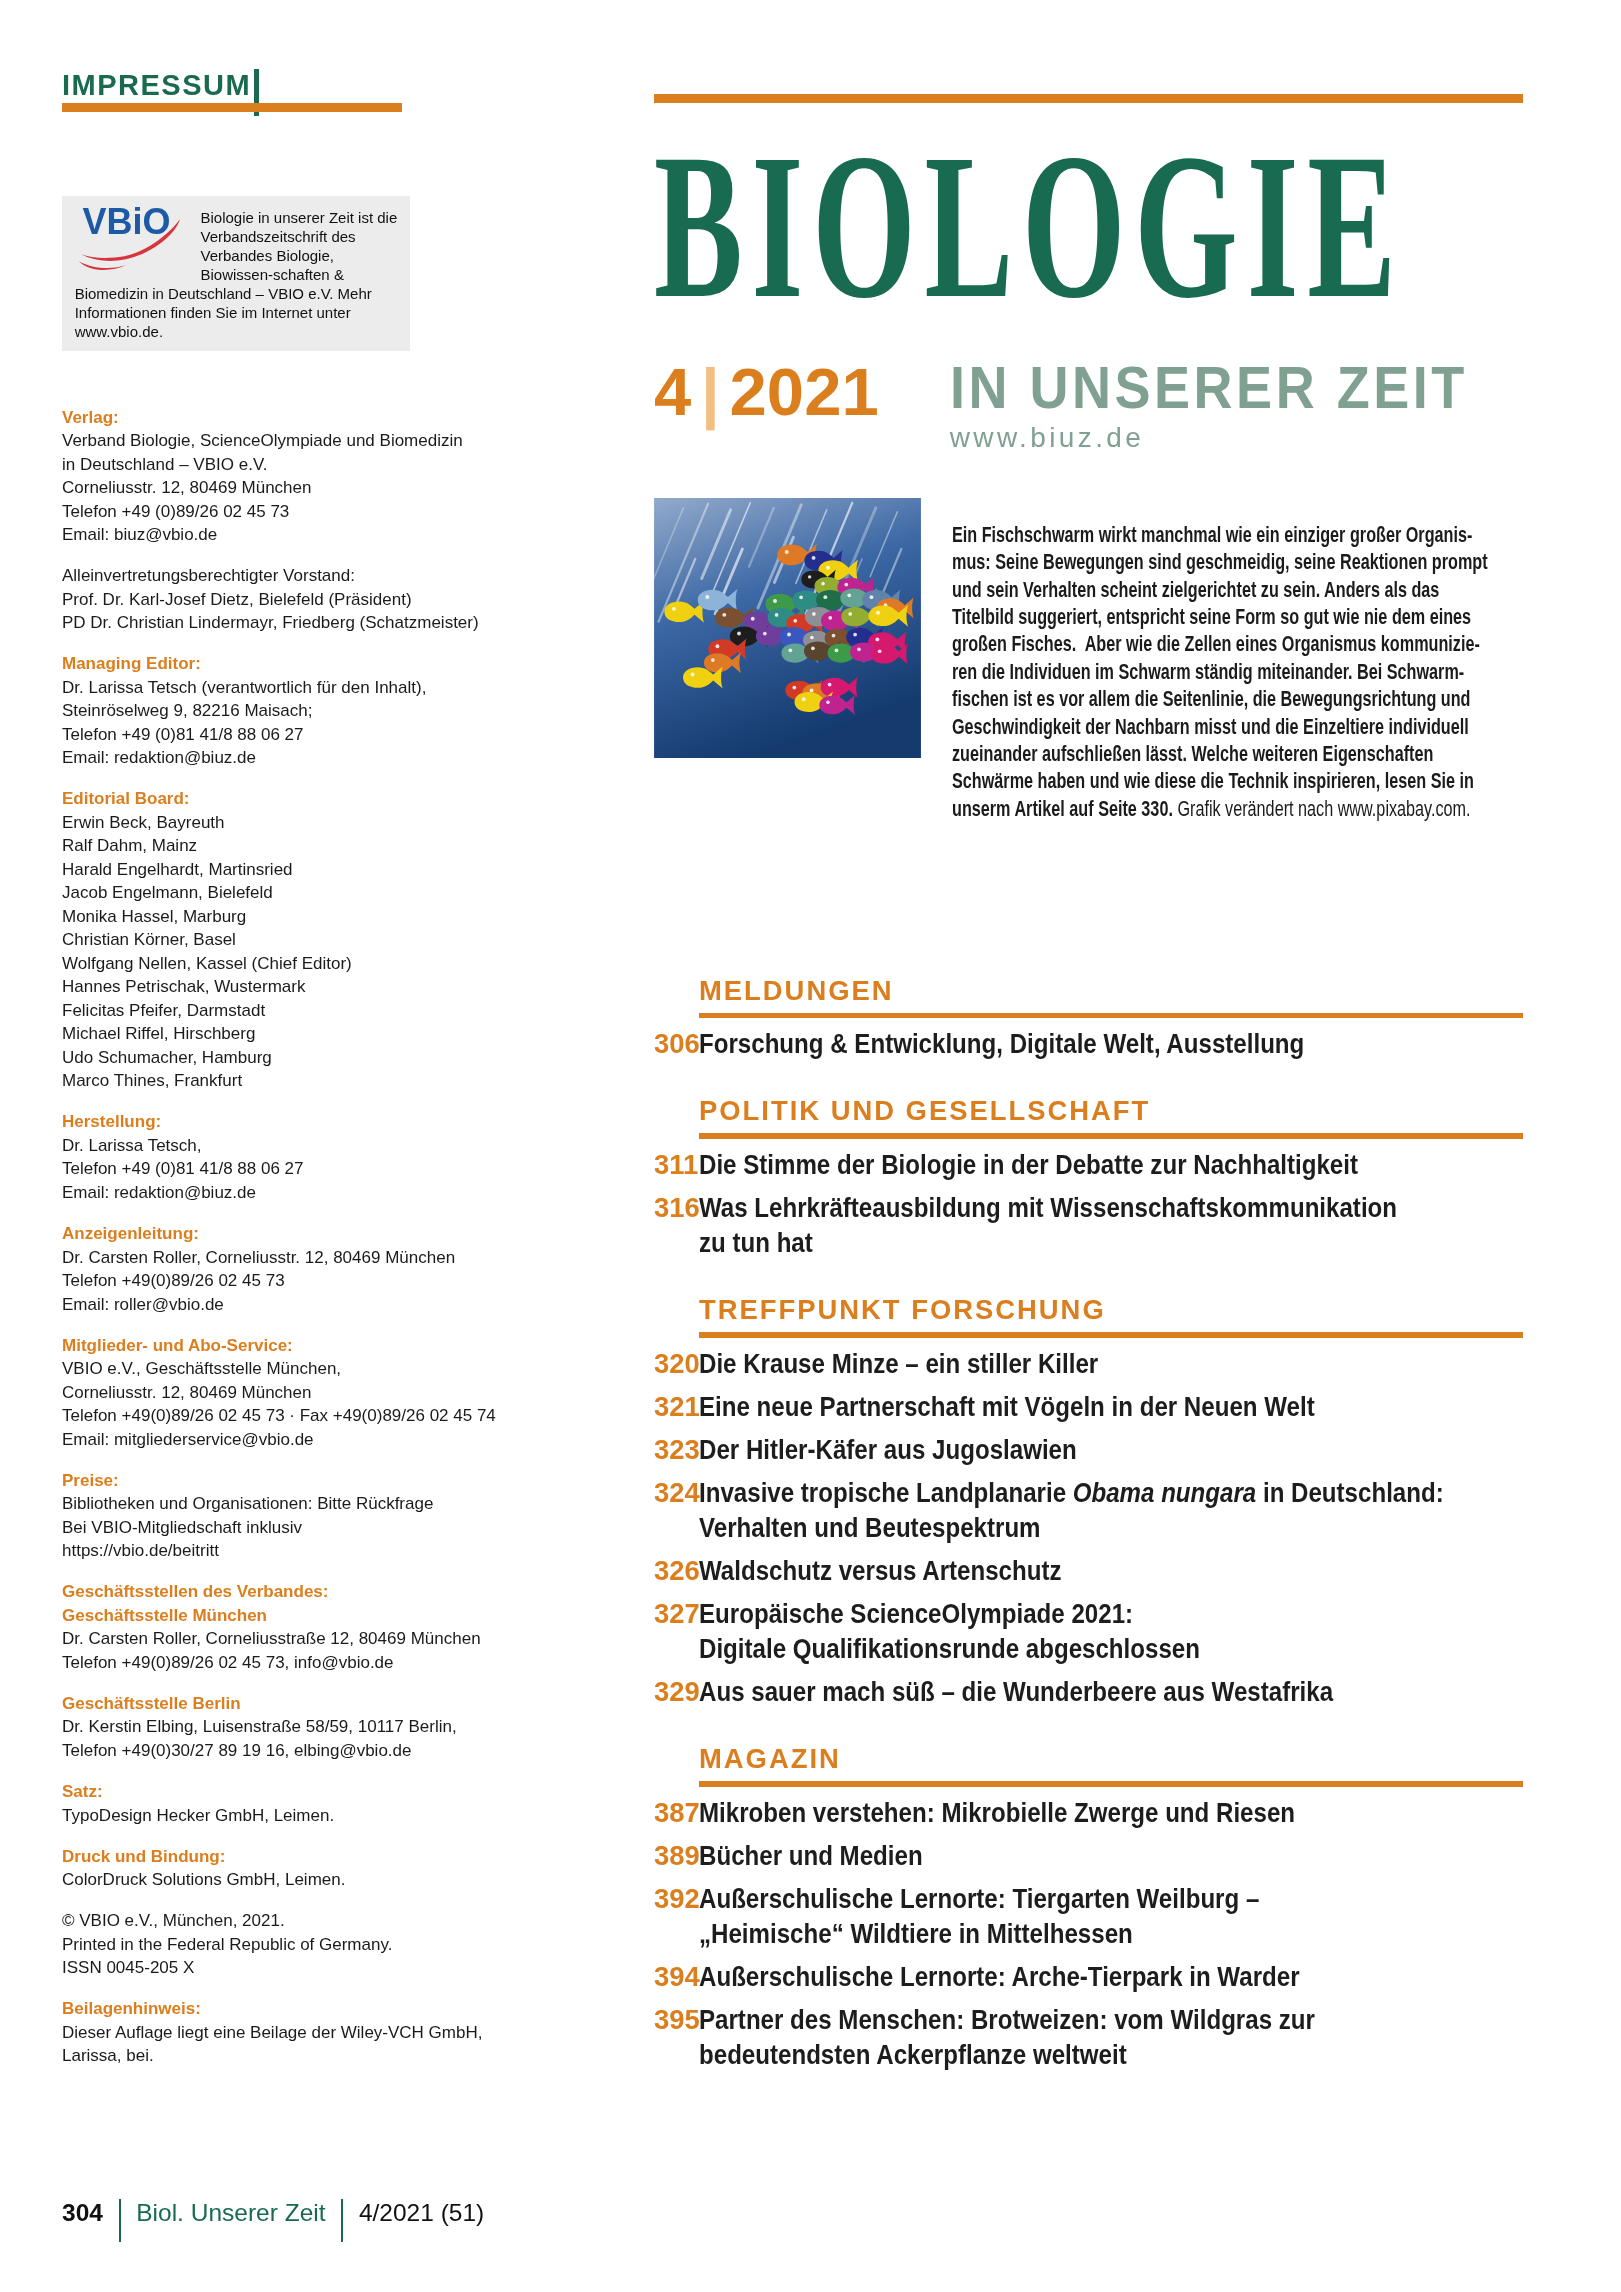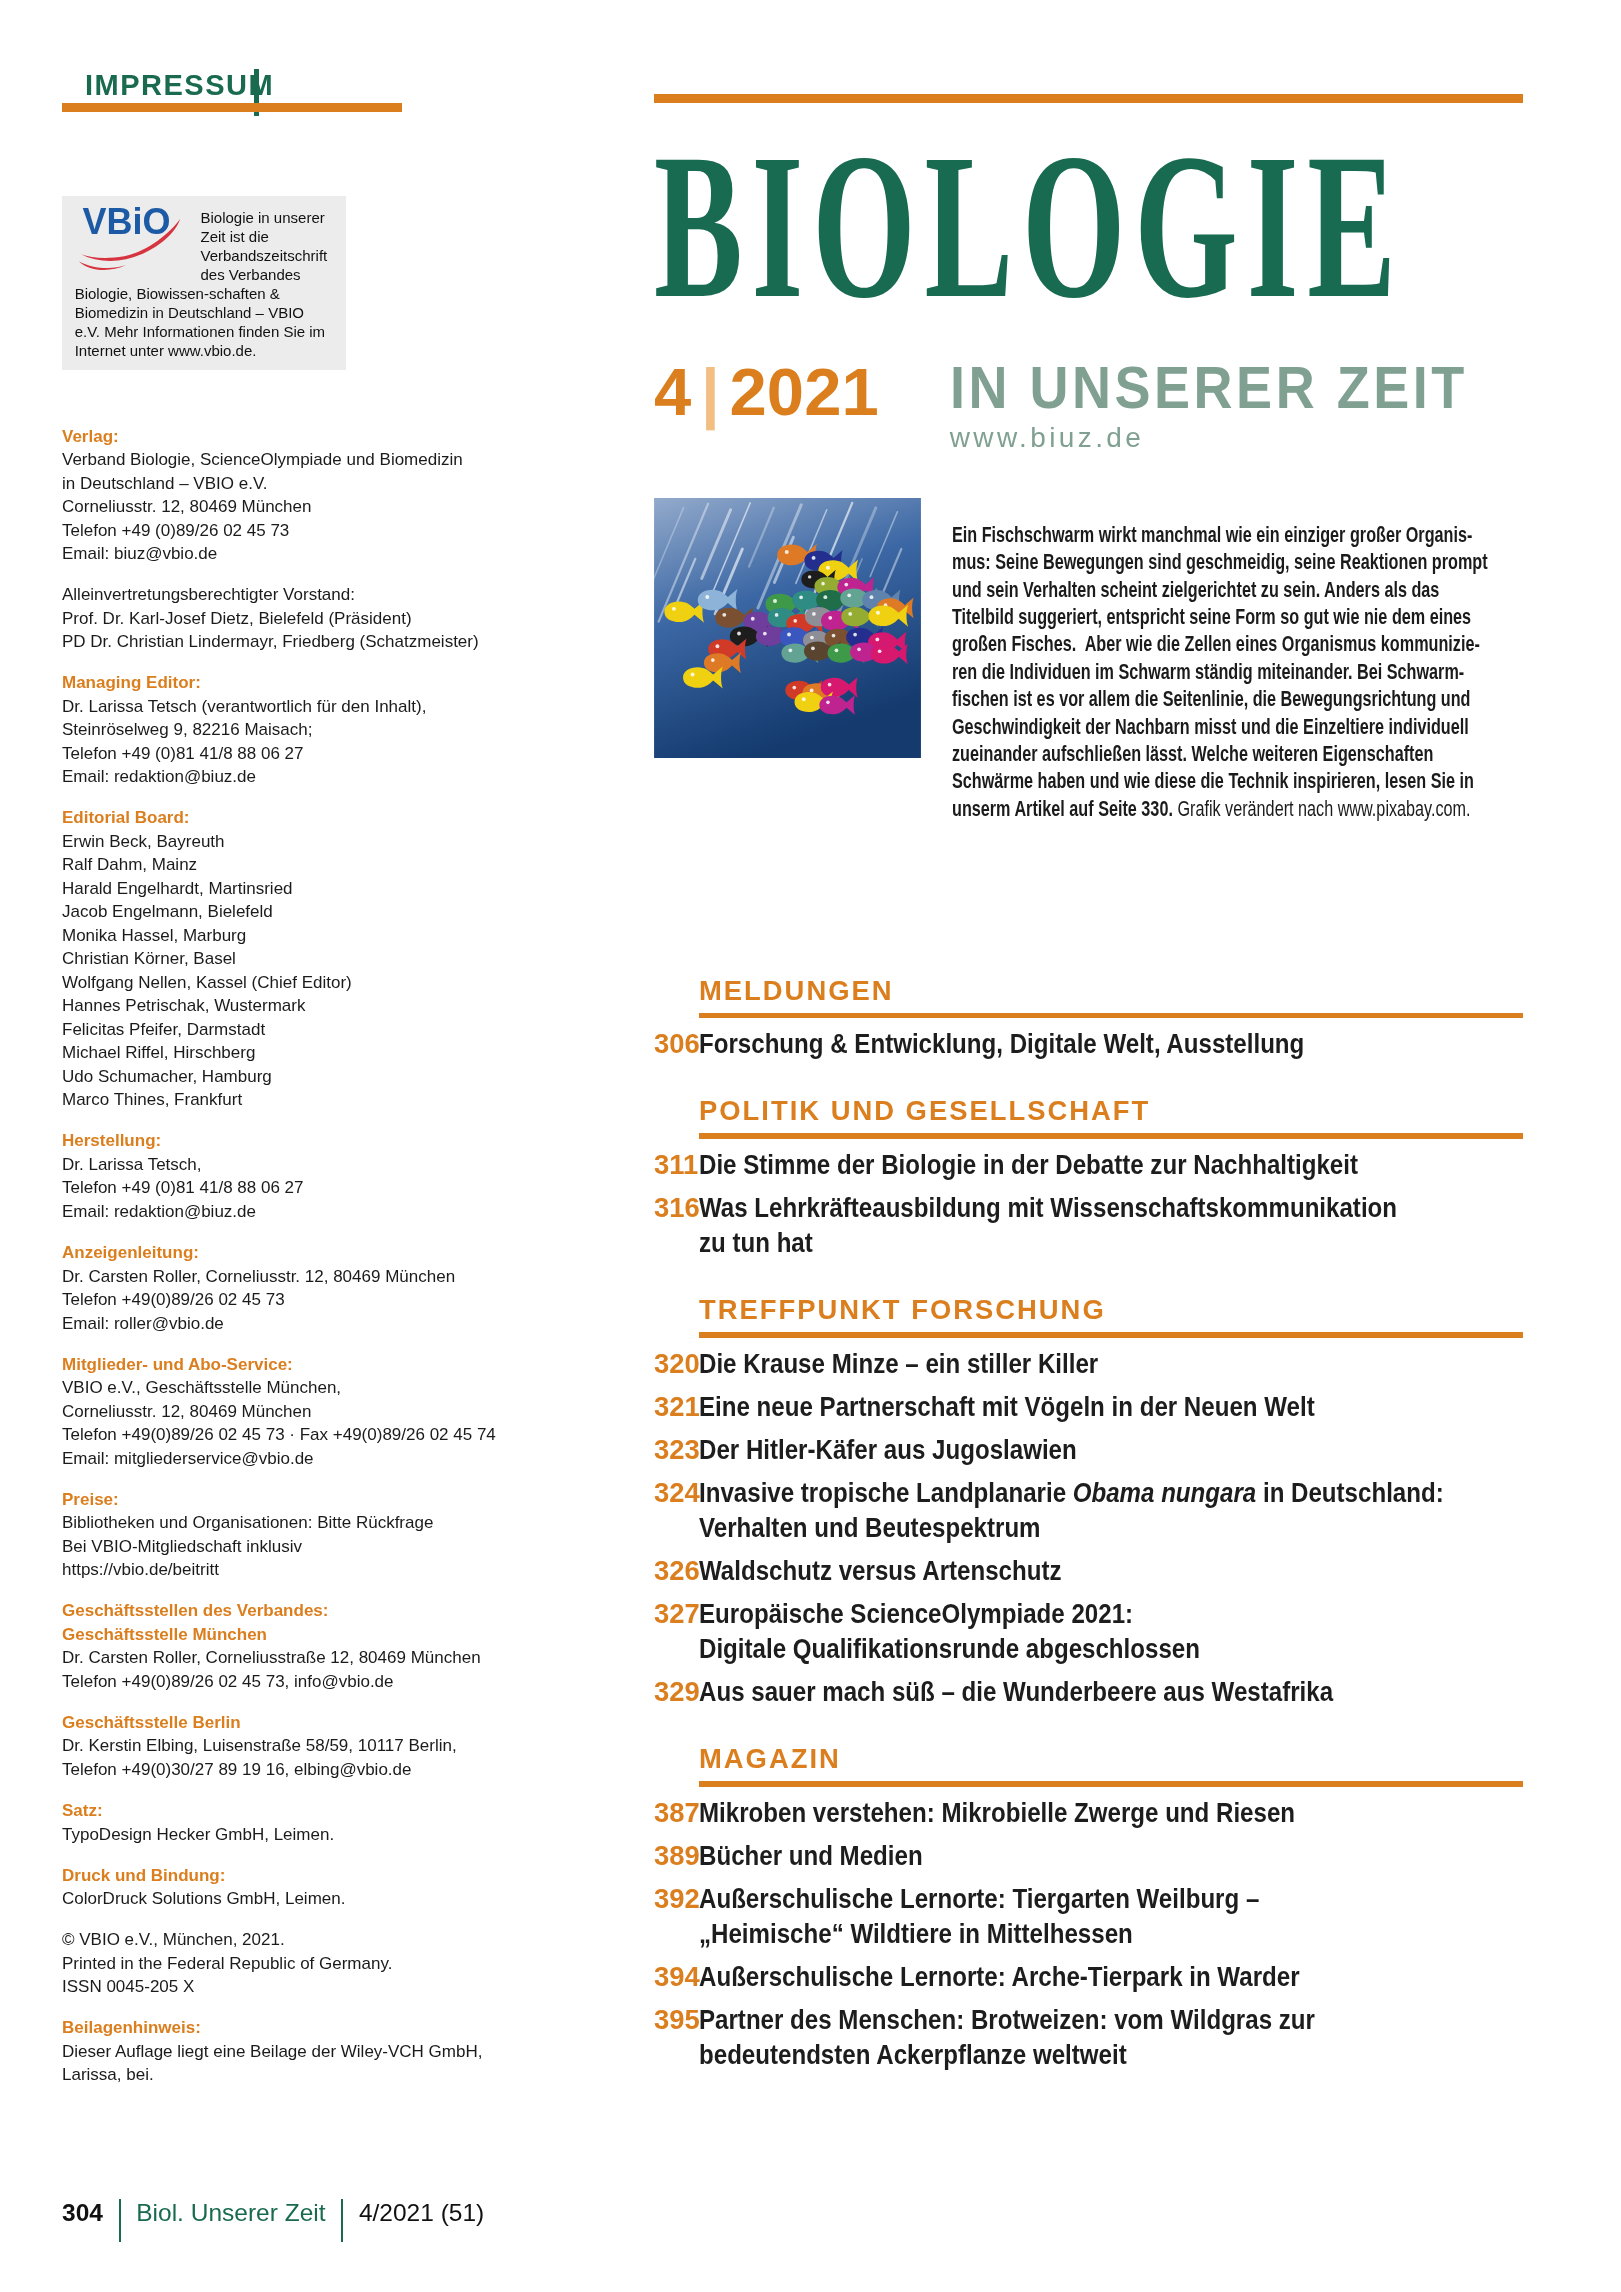--- a/index.html
+++ b/index.html
@@ -2,25 +2,25 @@
 <html><head>
 <meta charset="utf-8">
 <style>
   html,body{margin:0;padding:0;background:#ffffff;}
   .page{position:relative;width:1621px;height:2293px;background:#fff;overflow:hidden;
         font-family:"Liberation Sans",sans-serif;color:#1b1b1b;}
 
   
   .left-col{position:absolute;left:62px;top:69px;width:461px;}
   .imp-header{position:relative;height:47px;}
-  .imp-title{font-size:29px;font-weight:bold;color:#1A6A50;letter-spacing:1.5px;line-height:33px;margin-left:23px;}
+  .imp-title{font-size:29px;font-weight:bold;color:#1A6A50;letter-spacing:1.5px;line-height:33px;}
   .imp-tick{position:absolute;left:192px;top:0;width:4.9px;height:47px;background:#1A6A50;}
   .imp-rule{position:absolute;left:0;top:34px;width:340px;height:8.8px;background:#DB7E1E;}
 
-  .vbio-box{margin-top:80px;width:284px;box-sizing:border-box;background:#ECECEC;
+  .vbio-box{margin-top:80px;width:348px;box-sizing:border-box;background:#ECECEC;
             padding:11.8px 12.7px 9.8px 12.7px;font-size:15px;line-height:19px;color:#111;}
   .vbio-logo{position:relative;float:left;width:114px;height:61px;margin:2px 11.8px 0 0;}
   .vbio-word{position:absolute;left:7.8px;top:2px;font-size:36px;font-weight:bold;color:#1C5AA5;letter-spacing:0px;}
   .vbio-swoosh{position:absolute;left:0;top:0;width:114px;height:61px;}
 
   .blocks{margin-top:55px;}
   .blk{margin-top:17.6px;}
   .blk.tight{margin-top:0;}
   .blk-h{font-size:17px;line-height:23.5px;font-weight:bold;color:#DB7E1E;}
   .blk-line{font-size:17px;line-height:23.5px;white-space:pre;}

